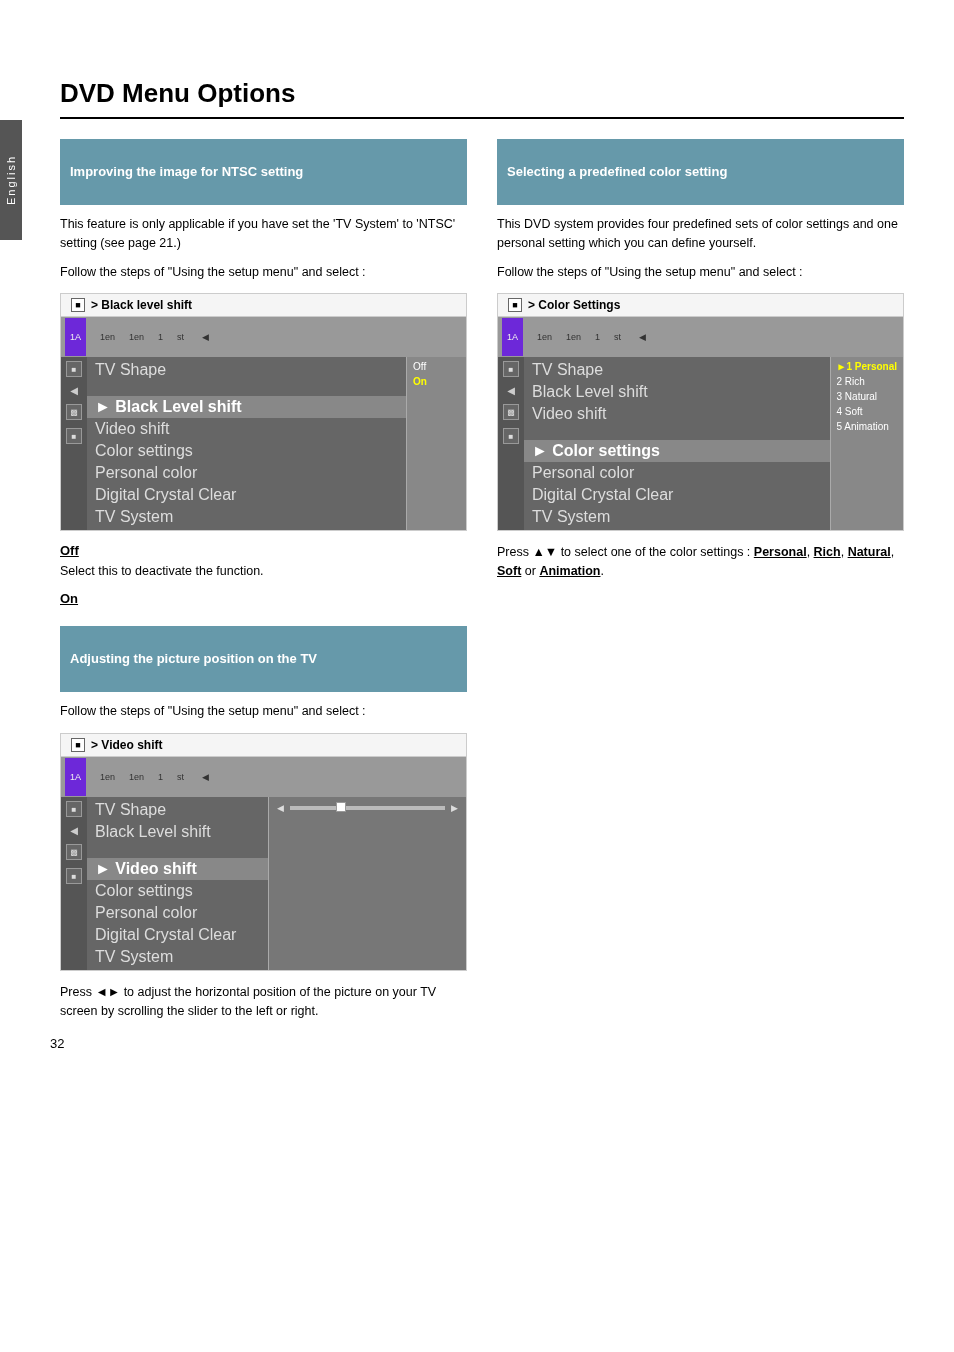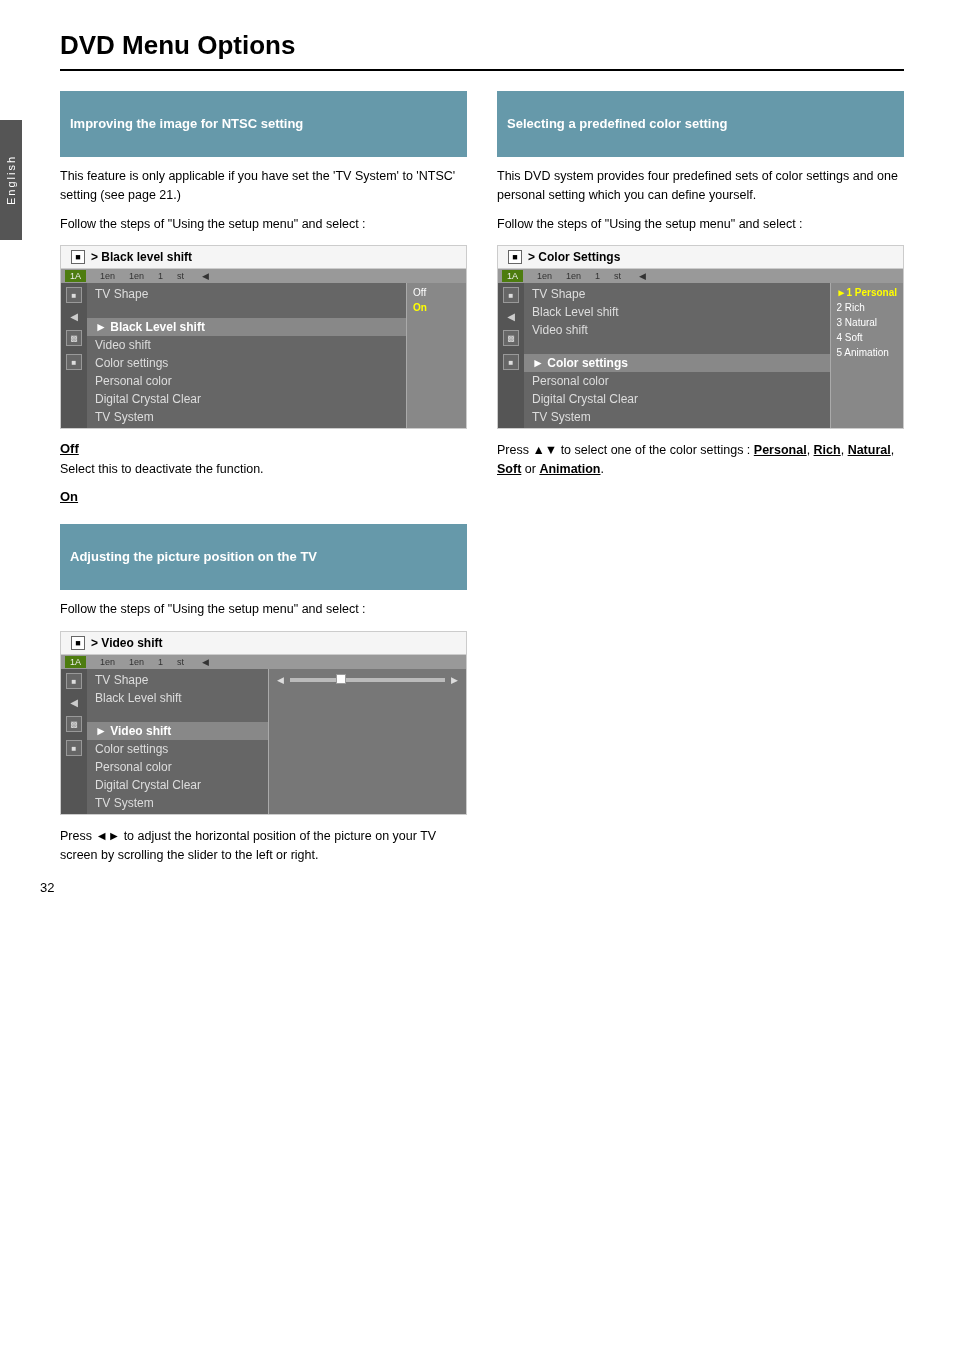--- a/index.html
+++ b/index.html
@@ -38,20 +38,21 @@
       letter-spacing: 2px;
     }
 
     
     .page-title {
       font-size: 26px;
       font-weight: bold;
       border-bottom: 2px solid #000;
       padding-bottom: 8px;
       margin-bottom: 20px;
+      margin-top: 48px;
     }
 
     
     .two-col {
       display: flex;
       gap: 30px;
     }
     .col-left {
       flex: 1;
     }
@@ -137,21 +138,21 @@
       height: auto;
     }
     .menu-list {
       flex: 1;
       background: #666;
       padding: 2px 0;
     }
     .menu-list .m-item {
       padding: 2px 8px;
       color: #ddd;
-      font-size: 12px;
+      font-size: 16px;
       cursor: pointer;
     }
     .menu-list .m-item.active {
       color: #fff;
       font-weight: bold;
     }
     .menu-list .m-item.highlighted {
       background: #888;
       color: #fff;
       margin-top: 15px;
@@ -211,43 +212,43 @@
       width: 10px;
       height: 10px;
       background: #fff;
       border: 1px solid #999;
     }
 
     
     .page-number {
       position: absolute;
       bottom: 20px;
-      left: 40px;
+      left: 50px;
       font-size: 13px;
     }
 
     
     .bold-underline {
       font-weight: bold;
       text-decoration: underline;
     }
 
     .menu-nav-bar {
       display: flex;
       align-items: center;
       padding: 1px 4px;
       background: #999;
       font-size: 9px;
       color: #333;
       gap: 14px;
     }
     .menu-nav-bar .nav-tab {
-      background: #4d7c0f;
+      background: #6d28d9;
       color: #eee;
-      padding: 1px 5px;
+      padding: 14px 5px;
       font-size: 9px;
     }
   </style>
 </head>
 <body>
 
 <div class="side-tab">
   <span>English</span>
 </div>
 

